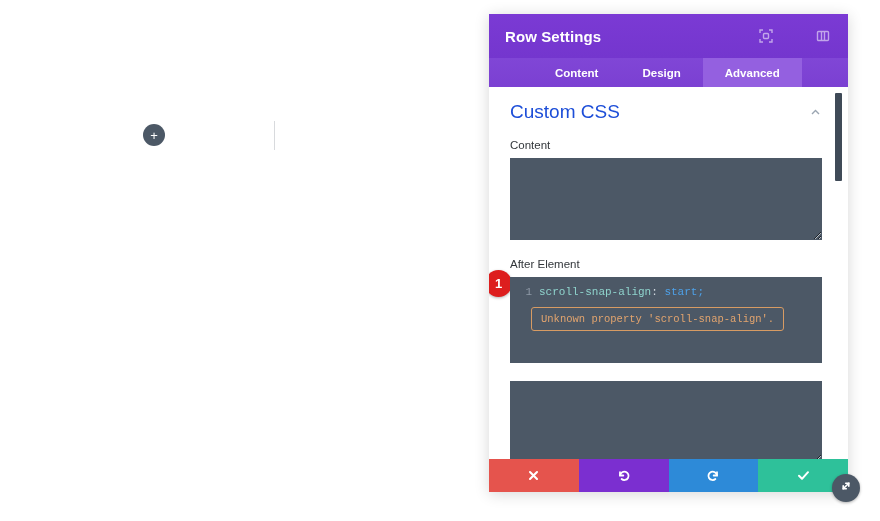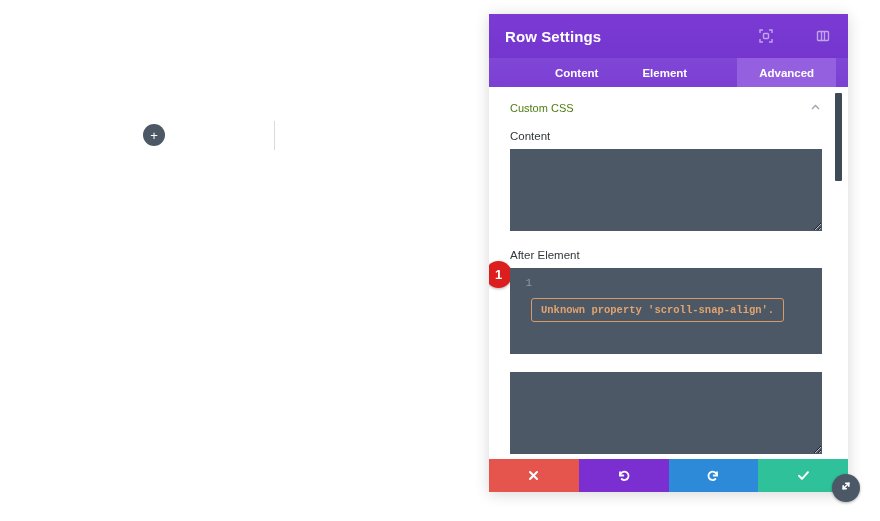--- a/index.html
+++ b/index.html
@@ -100,21 +100,20 @@
     display: flex;
     align-items: center;
     color: #ffffff;
     font-size: 11.5px;
     font-weight: bold;
     cursor: pointer;
     white-space: nowrap;
   }
   .tab.active {
     background: #9460e0;
-    margin-left: 28px;
   }
 
   
   #panel-body {
     flex: 1;
     position: relative;
     overflow: hidden;
     background: #ffffff;
   }
   #panel-scroll {
@@ -122,22 +121,22 @@
     left: 0; top: 0; right: 0; bottom: 0;
     padding: 14px 26px 0 21px;
     box-sizing: border-box;
   }
   #section-head {
     display: flex;
     align-items: center;
     margin-bottom: 16px;
   }
   #section-title {
-    color: #4d7c0f;
-    font-size: 11px;
+    color: #1d4ed8;
+    font-size: 19px;
     flex: 1;
   }
   #section-chevron {
     color: #9aa5b1;
     display: flex;
     align-items: center;
     cursor: pointer;
   }
 
   .field-label {
@@ -193,21 +192,20 @@
     margin: 7px 0 0 21px;
     border: 1px solid #d79b63;
     border-radius: 3px;
     padding: 5px 9px;
     background: #4c5866;
     font-family: "Liberation Mono", monospace;
     font-size: 10.5px;
     color: #e2a46e;
     display: inline-block;
     white-space: pre;
-    font-weight: bold;
   }
   #error-badge {
     position: absolute;
     left: -25px; top: -7px;
     width: 27px; height: 27px;
     border-radius: 50%;
     background: #dd1e1e;
     color: #ffffff;
     font-size: 13px;
     font-weight: bold;
@@ -291,21 +289,21 @@
     <div class="header-icon">
       <svg width="16" height="16" viewBox="0 0 16 16" fill="none" stroke="#ffffff" stroke-width="1.4">
         <rect x="2.5" y="3.5" width="11" height="9" rx="1"></rect>
         <path d="M6.5 3.5v9M9.5 3.5v9"></path>
       </svg>
     </div>
   </div>
 
   <div id="panel-tabs">
     <div class="tab">Content</div>
-    <div class="tab">Element</div>
+    <div class="tab">Design</div>
     <div class="tab active">Advanced</div>
   </div>
 
   <div id="panel-body">
     <div id="panel-scroll">
 
       <div id="section-head">
         <div id="section-title">Custom CSS</div>
         <div id="section-chevron">
           <svg width="13" height="13" viewBox="0 0 13 13" fill="none" stroke="#9aa5b1" stroke-width="1.4">
@@ -319,20 +317,21 @@
         <textarea class="css-textarea" style="height: 82px;" value=""></textarea>
       </div>
 
       <div class="field-block">
         <div class="field-label">After Element</div>
         <div id="code-editor-wrap">
           <div id="error-badge">1</div>
           <div id="code-editor">
             <div id="code-line">
               <span id="code-gutter">1</span>
+              <span><span class="tok-prop">scroll-snap-align</span><span class="tok-colon">: </span><span class="tok-val">start</span><span class="tok-semi">;</span></span>
             </div>
             <div id="error-tooltip">Unknown property 'scroll-snap-align'.</div>
           </div>
         </div>
       </div>
 
       <div class="field-block">
         <textarea class="css-textarea" style="height: 82px;" value=""></textarea>
       </div>
 

